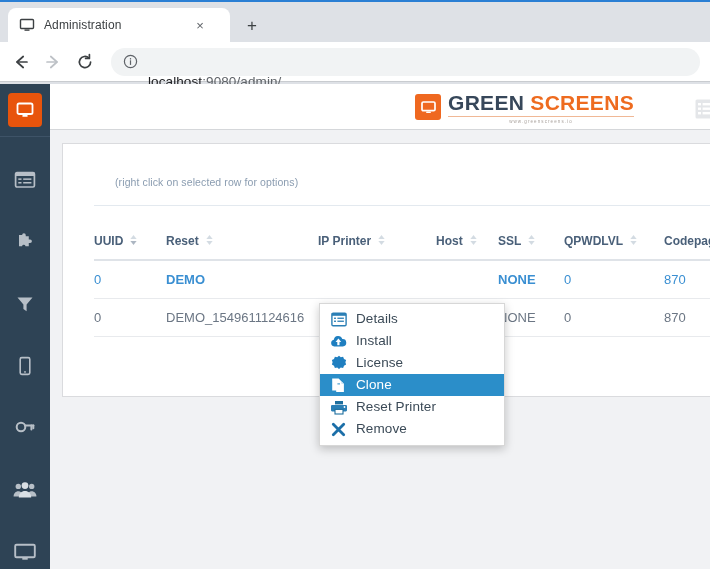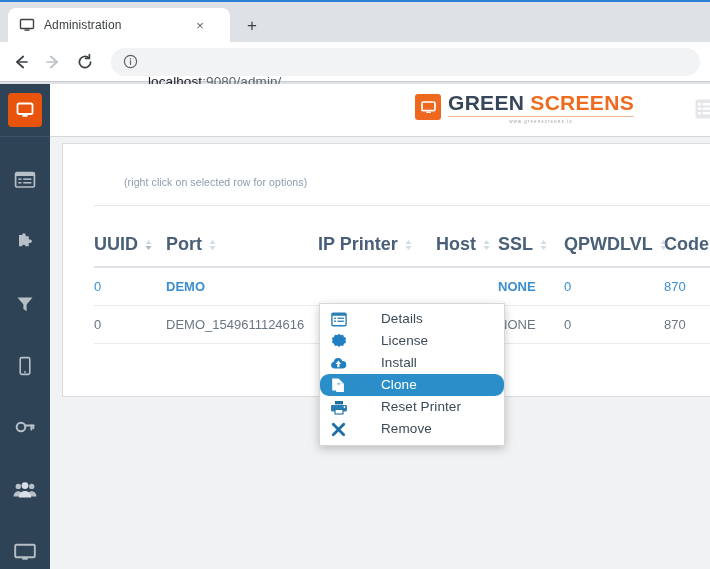--- a/index.html
+++ b/index.html
@@ -71,21 +71,21 @@
     border-radius:4px; display:flex; align-items:center; justify-content:center;
   }
   .side-sep { height:1px; background:#3e5367; margin:9px 0 0 0; }
   .side-items { padding-top:12px; }
   .side-item {
     height:62px; display:flex; align-items:center; justify-content:center;
   }
 
   
   .appheader {
-    position:absolute; left:50px; top:0; right:0; height:53px;
+    position:absolute; left:50px; top:0; right:0; height:46px;
     background:#ffffff; border-bottom:1px solid #d5d7da;
     display:flex; align-items:center;
   }
   .logo-wrap { position:absolute; left:365px; top:8px; display:flex; align-items:flex-start; }
   .logo-mark {
     width:26px; height:26px; background:#ef6820; border-radius:3px;
     display:flex; align-items:center; justify-content:center; margin-right:7px; margin-top:2px;
   }
   .logo-text-block { display:flex; flex-direction:column; }
   .logo-words { font-size:21px; font-weight:bold; letter-spacing:.3px; line-height:1; }
@@ -100,28 +100,28 @@
 
   
   .card {
     position:absolute; left:62px; top:59px; width:700px; height:254px;
     background:#ffffff; border:1px solid #dadbde;
   }
   .card-title-row { padding:32px 0 0 31px; display:flex; align-items:baseline; }
   .page-title {
     font-size:27px; color:#8a9cb0; font-weight:normal; letter-spacing:.2px;
   }
-  .page-subtitle { font-size:10.5px; color:#8a9cb0; margin-left:30px; letter-spacing:.1px; }
+  .page-subtitle { font-size:10.5px; color:#8a9cb0; margin-left:21px; letter-spacing:.1px; }
   .title-rule { height:1px; background:#e3e9ef; margin:17px 31px 0 31px; }
 
   
   .table-wrap { margin:19px 0 0 31px; }
   table { border-collapse:collapse; width:648px; table-layout:fixed; }
   thead th {
-    font-size:18px; color:#4a6079; font-weight:bold; text-align:left;
+    font-size:12px; color:#4a6079; font-weight:bold; text-align:left;
     padding:9px 0 11px 0; border-bottom:2px solid #dfe3e8; white-space:nowrap;
   }
   .sort-ico { display:inline-block; margin-left:6px; vertical-align:-1px; opacity:.45; }
   tbody td {
     font-size:13px; padding:11px 0; border-bottom:1px solid #e8eaed;
     color:#6b7684; white-space:nowrap; overflow:hidden;
   }
   tr.selected td { color:#3a8fd2; font-weight:bold; }
   tr.selected td.c-uuid, tr.selected td.c-qpwd, tr.selected td.c-cp { font-weight:normal; }
   .c-uuid { width:72px; }
@@ -133,23 +133,23 @@
   .c-cp   { width:80px; }
 
   
   .ctxmenu {
     position:absolute; left:319px; top:219px; width:186px;
     background:#ffffff; border:1px solid #d7d7d7;
     box-shadow:0 3px 9px rgba(0,0,0,.22); padding:4px 0 5px 0; z-index:40;
   }
   .ctx-item {
     height:22px; display:flex; align-items:center; padding:0 10px;
-    font-size:13.5px; color:#3b4a57; letter-spacing:.1px;gap:25px;
-  }
-  .ctx-item.active { background:#2b8ec9; color:#ffffff;border-radius:9px; }
+    font-size:13.5px; color:#3b4a57; letter-spacing:.1px;
+  }
+  .ctx-item.active { background:#2b8ec9; color:#ffffff; }
   .ctx-ico {
     width:17px; height:17px; flex:0 0 17px; margin-right:9px;
     display:flex; align-items:center; justify-content:center;
   }
   .ctx-label { line-height:1; }
 
   svg { display:block; }
 </style>
 </head>
 <body>
@@ -325,21 +325,21 @@
       <div class="title-rule"></div>
 
       <div class="table-wrap">
         <table>
           <thead>
             <tr>
               <th class="c-uuid"><span>UUID</span><span class="sort-ico"><svg width="9" height="12" viewBox="0 0 9 12">
                       <path d="M4.5 1 L7.6 5 H1.4 z" fill="#9fb0c0"></path>
                       <path d="M4.5 11 L7.6 7 H1.4 z" fill="#4a6079"></path>
                     </svg></span></th>
-              <th class="c-host"><span>Port</span><span class="sort-ico"><svg width="9" height="12" viewBox="0 0 9 12">
+              <th class="c-host"><span>Reset</span><span class="sort-ico"><svg width="9" height="12" viewBox="0 0 9 12">
                       <path d="M4.5 1 L7.6 5 H1.4 z" fill="#9fb0c0"></path>
                       <path d="M4.5 11 L7.6 7 H1.4 z" fill="#9fb0c0"></path>
                     </svg></span></th>
               <th class="c-ip"><span>IP Printer</span><span class="sort-ico"><svg width="9" height="12" viewBox="0 0 9 12">
                       <path d="M4.5 1 L7.6 5 H1.4 z" fill="#9fb0c0"></path>
                       <path d="M4.5 11 L7.6 7 H1.4 z" fill="#9fb0c0"></path>
                     </svg></span></th>
               <th class="c-port"><span>Host</span><span class="sort-ico"><svg width="9" height="12" viewBox="0 0 9 12">
                       <path d="M4.5 1 L7.6 5 H1.4 z" fill="#9fb0c0"></path>
                       <path d="M4.5 11 L7.6 7 H1.4 z" fill="#9fb0c0"></path>
@@ -390,36 +390,36 @@
             <rect x="3" y="8.6" width="2" height="1.3" fill="#2b7fb5"></rect>
             <rect x="6.4" y="5.6" width="6.5" height="1.3" fill="#2b7fb5"></rect>
             <rect x="6.4" y="8.6" width="6.5" height="1.3" fill="#2b7fb5"></rect>
           </svg>
         </span>
         <span class="ctx-label">Details</span>
       </div>
 
       <div class="ctx-item">
         <span class="ctx-ico">
-          <svg width="16" height="16" viewBox="0 0 16 16">
-            <path d="M8 .7 l1.8 1.5 2.3-.5 .9 2.2 2.1 1.1 -.7 2.3 .7 2.3 -2.1 1.1 -.9 2.2 -2.3-.5 -1.8 1.5 -1.8-1.5 -2.3 .5 -.9-2.2 -2.1-1.1 .7-2.3 -.7-2.3 2.1-1.1 .9-2.2 2.3 .5 z" fill="#1f7fc0"></path>
-          </svg>
-        </span>
-        <span class="ctx-label">License</span>
-      </div>
-
-      <div class="ctx-item">
-        <span class="ctx-ico">
           <svg width="17" height="14" viewBox="0 0 17 14">
             <path d="M4.2 12.4 a3.4 3.4 0 0 1 -.4 -6.7 A4.4 4.4 0 0 1 12.3 5 a3.7 3.7 0 0 1 .5 7.4 z" fill="#1f7fc0"></path>
             <path d="M8.4 4.6 L11.2 8 H5.6 z" fill="#ffffff"></path>
             <rect x="7.3" y="7.6" width="2.2" height="3.6" fill="#ffffff"></rect>
           </svg>
         </span>
         <span class="ctx-label">Install</span>
+      </div>
+
+      <div class="ctx-item">
+        <span class="ctx-ico">
+          <svg width="16" height="16" viewBox="0 0 16 16">
+            <path d="M8 .7 l1.8 1.5 2.3-.5 .9 2.2 2.1 1.1 -.7 2.3 .7 2.3 -2.1 1.1 -.9 2.2 -2.3-.5 -1.8 1.5 -1.8-1.5 -2.3 .5 -.9-2.2 -2.1-1.1 .7-2.3 -.7-2.3 2.1-1.1 .9-2.2 2.3 .5 z" fill="#1f7fc0"></path>
+          </svg>
+        </span>
+        <span class="ctx-label">License</span>
       </div>
 
       <div class="ctx-item active">
         <span class="ctx-ico">
           <svg width="16" height="16" viewBox="0 0 16 16">
             <path d="M1.2 1.4 h6.4 l2.5 2.6 v9.4 H1.2 z" fill="#ffffff"></path>
             <path d="M5.2 4.2 h5.2 l2.5 2.6 v8.1 H5.2 z" fill="#ffffff"></path>
             <path d="M10.4 4.2 l2.5 2.6 h-2.5 z" fill="#bedcf0"></path>
             <rect x="6.4" y="6.4" width="2.6" height="1" fill="#2b8ec9"></rect>
           </svg>

